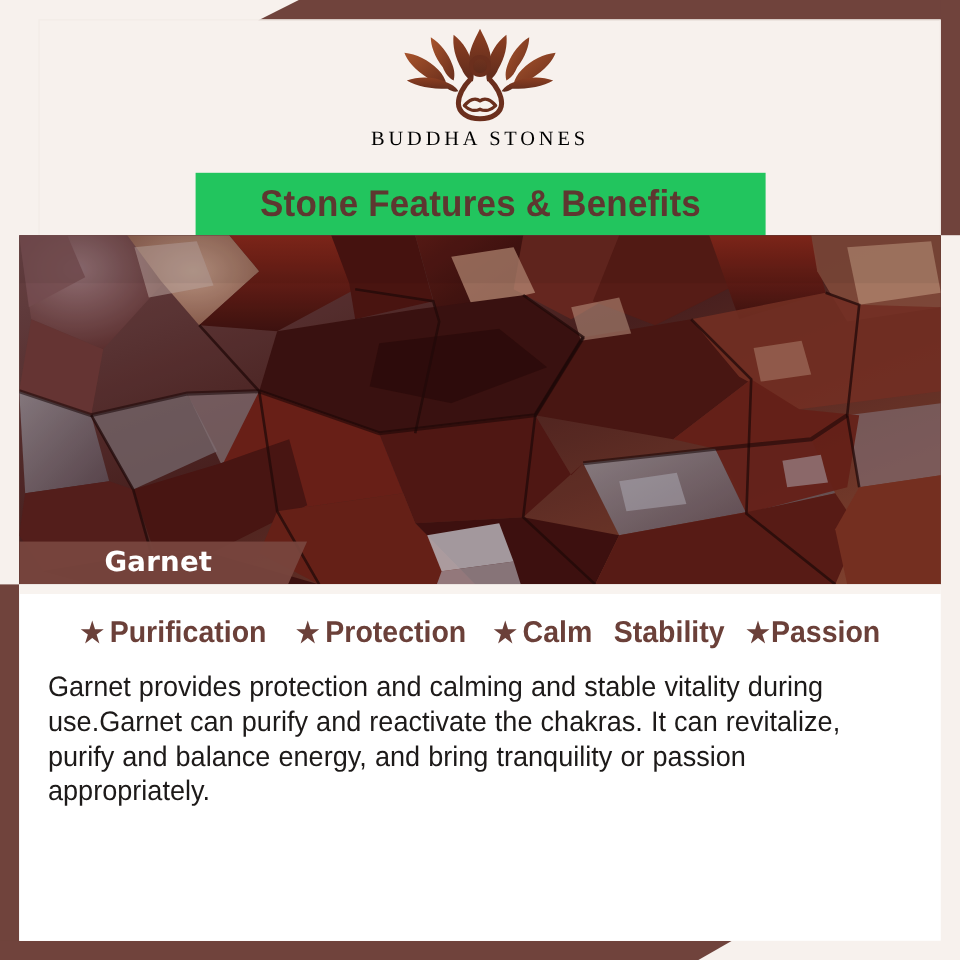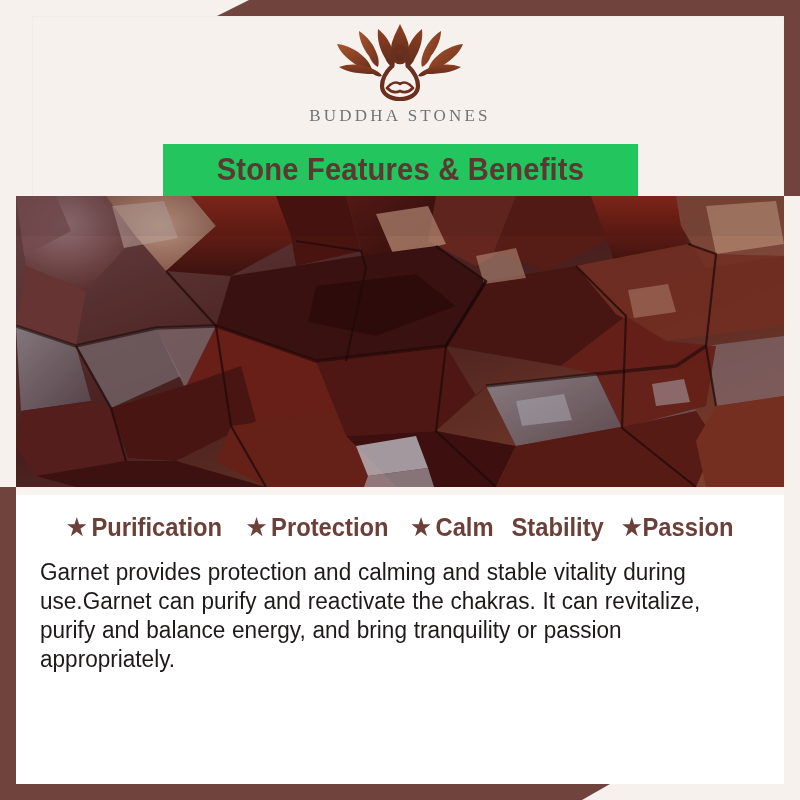--- a/index.html
+++ b/index.html
@@ -22,21 +22,21 @@
 
   .inner-hair{position:absolute;left:32px;top:16px;width:752px;height:768px;
      border:1px solid #f2ebe6;box-sizing:border-box;pointer-events:none;}
 
   
   .logo-wrap{position:absolute;left:0;top:22px;width:800px;height:112px;
      display:flex;flex-direction:column;align-items:center;justify-content:flex-start;}
   .logo-mark{width:150px;height:82px;display:block;}
   .logo-text{
      font-family:"Liberation Serif", serif;
-     font-size:17px;letter-spacing:3.2px;color:#737373;
+     font-size:17px;letter-spacing:3.2px;color:#000000;
      margin-top:2px;white-space:nowrap;font-weight:400;
   }
 
   
   .title-banner{
      position:absolute;left:163px;top:144px;width:475px;height:52px;
      background:#22c55e;
      display:flex;align-items:center;justify-content:center;
   }
   .title-text{
@@ -239,20 +239,23 @@
         <path d="M200,130 L300,165 L430,150 L470,85"></path>
         <path d="M0,130 L60,150 L140,132 L200,130"></path>
         <path d="M470,190 L580,178 L660,170 L690,150"></path>
       </g>
 
       <rect width="768" height="291" fill="#3a1412" opacity=".12"></rect>
       <rect width="768" height="40" fill="#000" opacity=".05"></rect>
     </svg>
   </div>
 
+  <div class="stone-label">
+    <span class="stone-label-text">Garnet</span>
+  </div>
 
   <div class="panel">
     <div class="panel-top-strip"></div>
 
     <div class="features">
       <span class="feature">
         <span class="star">★</span>
         <span>Purification</span>
       </span>
       <span class="feature gap-lg">

